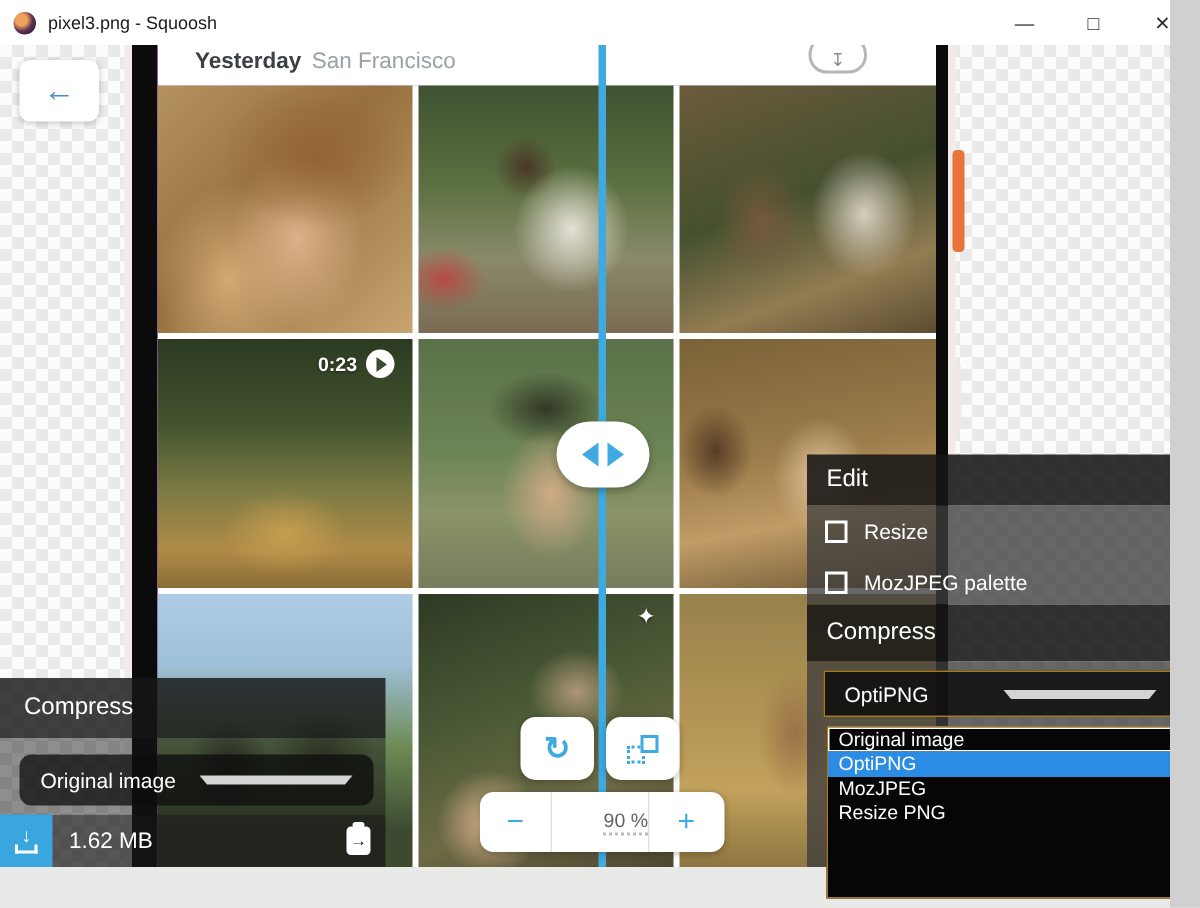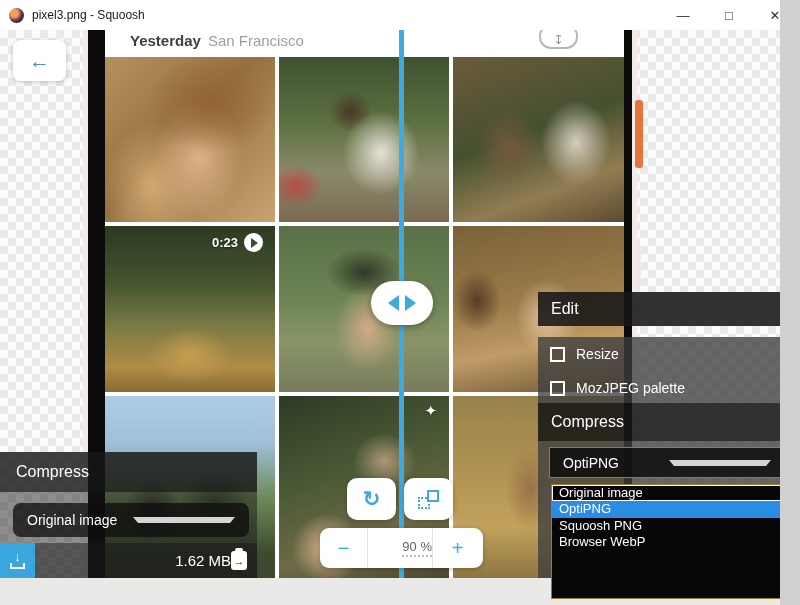--- a/index.html
+++ b/index.html
@@ -117,28 +117,28 @@
   .lp-select{position:absolute;left:13px;top:11px;width:236px;height:34px;background:rgba(12,12,12,.75);
     border-radius:8px;display:flex;align-items:center;color:#fff;font-size:14px;}
   .lp-select span{margin-left:14px;flex:1;}
   .caret{width:0;height:0;border-left:5px solid transparent;border-right:5px solid transparent;
     border-top:6px solid #d4d4d4;margin-right:14px;}
   .lp-row{position:absolute;left:0;top:543px;width:257px;height:35px;background:rgba(22,22,22,.72);
     display:flex;align-items:center;z-index:12;}
   .dl-btn{width:35px;height:35px;background:#3aa6e0;display:flex;align-items:center;justify-content:center;flex-direction:column;}
   .dl-arrow{color:#fff;font-size:13px;font-weight:bold;line-height:10px;}
   .dl-tray{width:15px;height:6px;border:2px solid #fff;border-top:none;margin-top:1px;}
-  .size-text{color:#fff;font-size:15px;margin-left:11px;flex:1;text-align:right;}
+  .size-text{color:#fff;font-size:15px;margin-left:11px;flex:1;}
   .copy-btn{position:relative;width:16px;height:19px;background:#fff;border-radius:3px;margin-right:10px;
     display:flex;align-items:center;justify-content:center;}
   .copy-btn::before{content:"";position:absolute;top:-3px;left:4px;width:8px;height:4px;background:#fff;border-radius:2px;}
   .copy-btn span{color:#1a1a1a;font-size:11px;font-weight:bold;}
 
   
-  .ep-h1{position:absolute;left:538px;top:292px;width:262px;height:34px;background:rgba(22,22,22,.88);
+  .ep-h1{position:absolute;left:538px;top:303px;width:262px;height:34px;background:rgba(22,22,22,.88);
     display:flex;align-items:center;z-index:12;}
   .ep-h1 span,.ep-h2 span{color:#fff;font-size:16px;margin-left:13px;}
   .ep-b1{position:absolute;left:538px;top:337px;width:262px;height:66px;background:rgba(62,62,62,.78);z-index:12;padding-left:29px;}
   .ep-h2{position:absolute;left:538px;top:403px;width:262px;height:38px;background:rgba(22,22,22,.88);
     display:flex;align-items:center;z-index:12;}
   .ep-b2{position:absolute;left:538px;top:441px;width:262px;height:137px;background:rgba(62,62,62,.78);z-index:12;}
   .chk-row{position:absolute;left:12px;display:flex;align-items:center;}
   .chk-row.r1{top:9px;}
   .chk-row.r2{top:43px;}
   .chk-box{width:15px;height:15px;border:2px solid #fff;background:transparent;}
@@ -275,17 +275,17 @@
     <div class="ep-select">
       <span>OptiPNG</span>
       <span class="caret"></span>
     </div>
   </div>
   <div class="blue-sliver"></div>
 
   <div class="dd-list">
     <div class="dd-option focused">Original image</div>
     <div class="dd-option selected">OptiPNG</div>
-    <div class="dd-option">Squoosh PNG</div>
-    <div class="dd-option">Browser WebP</div>
+    <div class="dd-option">MozJPEG</div>
+    <div class="dd-option">Resize PNG</div>
   </div>
 
 </div>
 
 </body></html>

